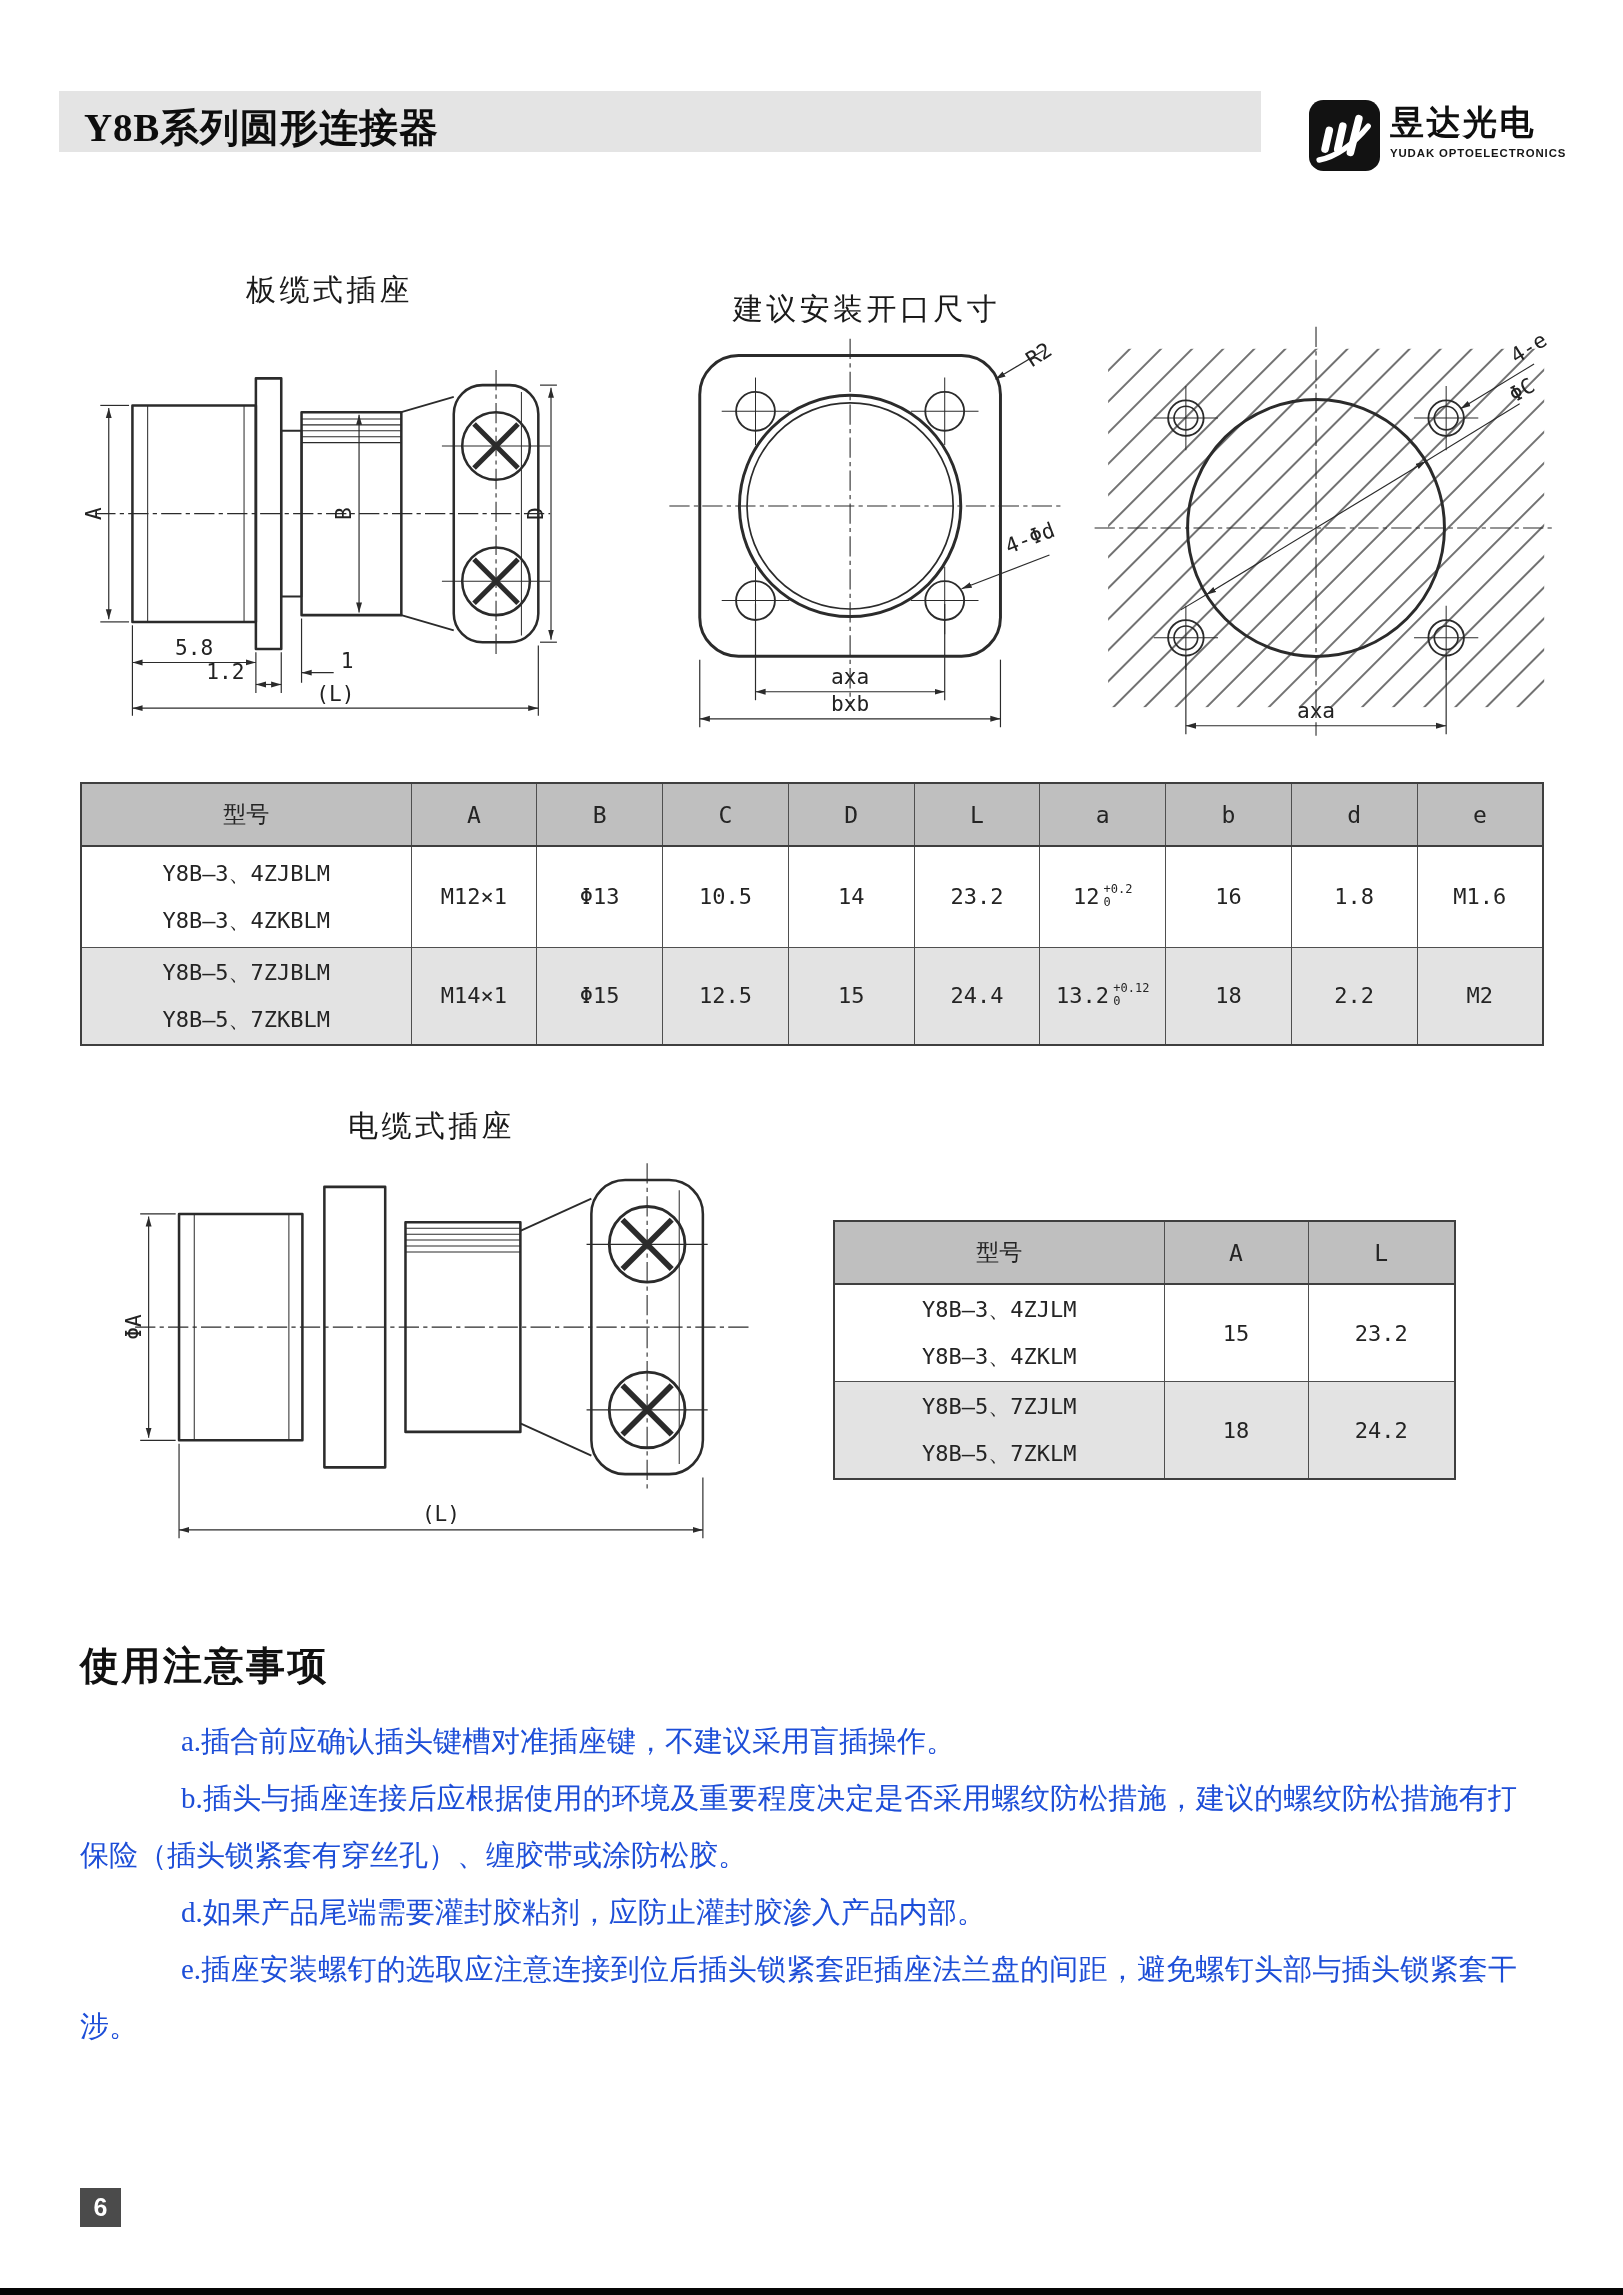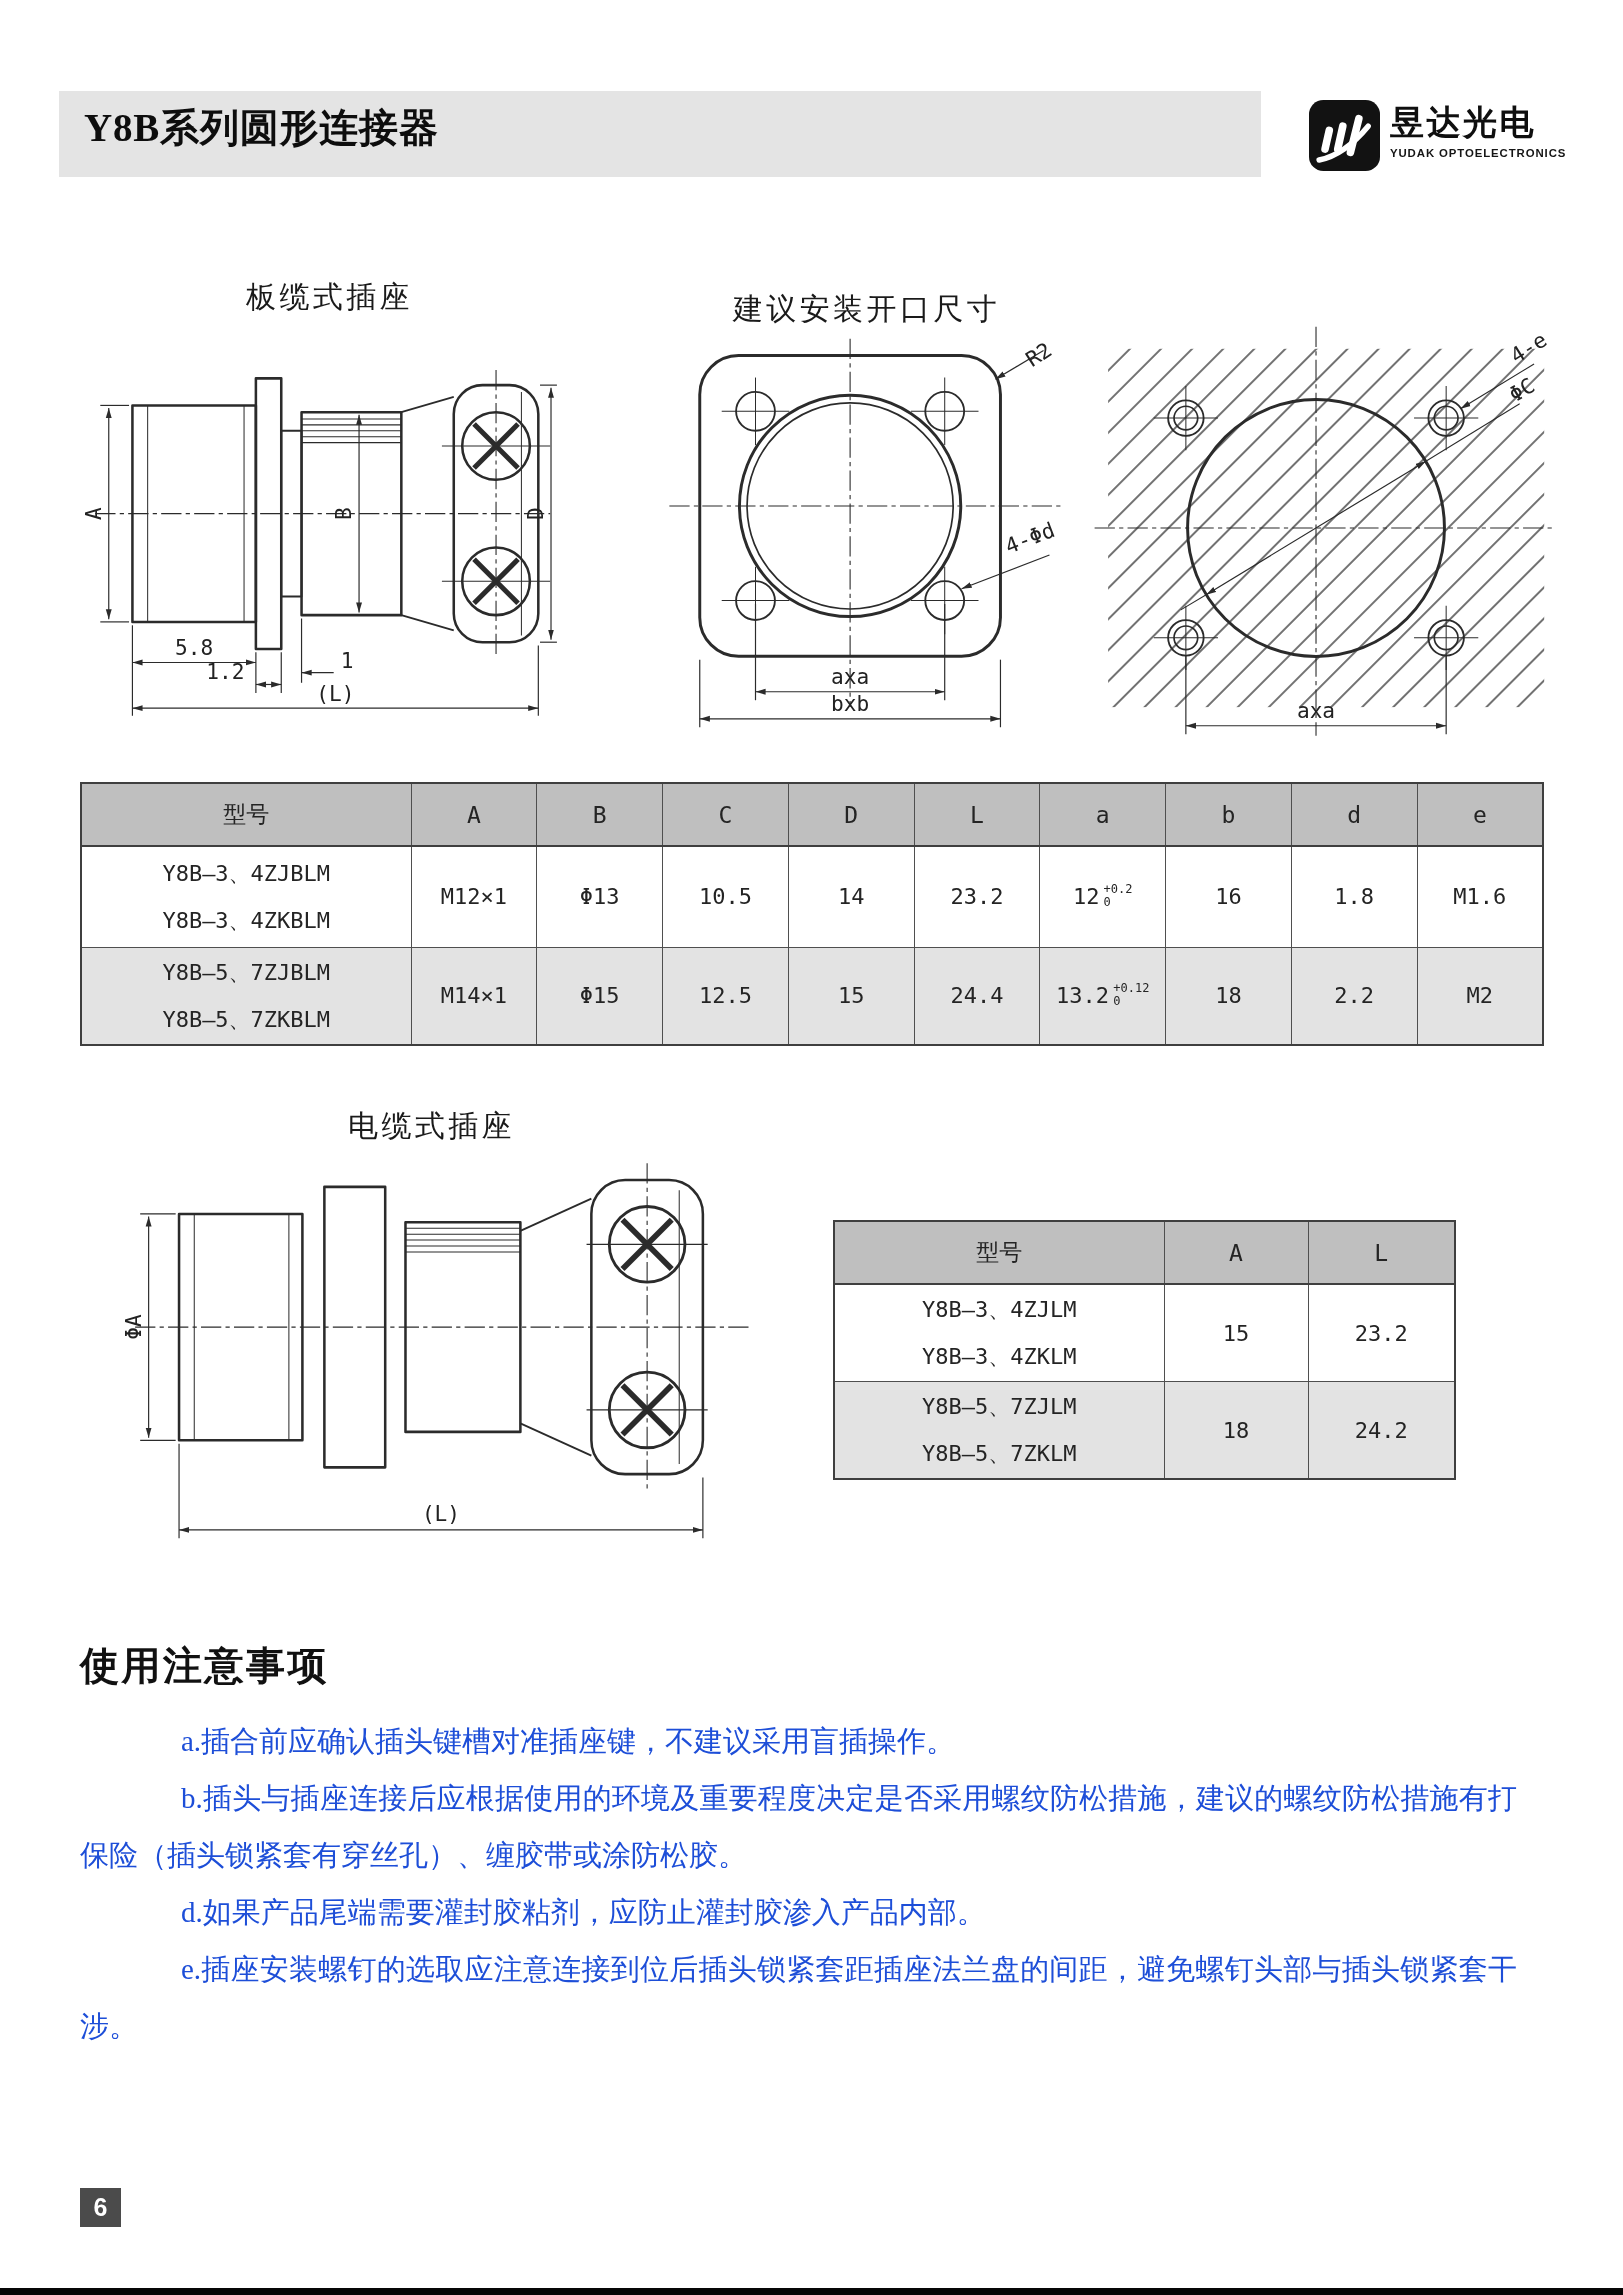--- a/index.html
+++ b/index.html
@@ -2,21 +2,21 @@
 <html style="font-size:13.5px"><head>
 <meta charset="utf-8">
 <style>
   html,body { margin:0; padding:0; background:#fff; }
   .page {
     position:relative; width:1623px; height:2295px; background:#ffffff;
     font-family:"Liberation Sans", sans-serif; overflow:hidden;
   }
   
   .header-band {
-    position:absolute; left:59px; top:91px; width:1202px; height:86px;
+    position:absolute; left:59px; top:91px; width:1202px; height:61px;
     background:#e4e4e4;
   }
   .page-title {
     position:absolute; left:25px; top:0; height:71px; line-height:74px;
     font-family:"Liberation Serif", serif; font-weight:bold; font-size:39px; color:#0d0d0d;
     letter-spacing:0.8px; white-space:nowrap;
   }
   .logo { position:absolute; left:1309px; top:100px; display:flex; align-items:flex-start; }
   .logo-text { margin-left:10px; }
   .logo-cn { font-size:34px; font-weight:bold; color:#0f0f0f; letter-spacing:2.5px; line-height:44px; }
@@ -111,21 +111,21 @@
         <line x1="59" y1="22" x2="49" y2="62"></line>
       </g>
       <path d="M12 71 Q 42 65 70 31" stroke="#fff" stroke-width="6.5" fill="none" stroke-linecap="round"></path>
     </svg>
     <div class="logo-text">
       <div class="logo-cn">昱达光电</div>
       <div class="logo-en">YUDAK OPTOELECTRONICS</div>
     </div>
   </div>
 
-  <div class="caption" style="left:118px; top:277px; width:423px;">板缆式插座</div>
+  <div class="caption" style="left:118px; top:270px; width:423px;">板缆式插座</div>
   <div class="caption" style="left:655px; top:289px; width:423px;">建议安装开口尺寸</div>
   <div class="caption" style="left:254px; top:1106px; width:355px;">电缆式插座</div>
 
   <svg class="drawing" style="left:80px; top:331px;" width="482" height="389" viewBox="0 0 570 460">
     <line class="cl" x1="18" y1="216" x2="556" y2="216"></line>
     <rect class="ln" x="62" y="88" width="146" height="256"></rect>
     <line class="thin" x1="80" y1="88" x2="80" y2="344"></line>
     <line class="thin" x1="194" y1="88" x2="194" y2="344"></line>
     <rect class="ln" x="208" y="56" width="30" height="320"></rect>
     <rect class="ln ln2" x="238" y="118" width="24" height="196"></rect>

